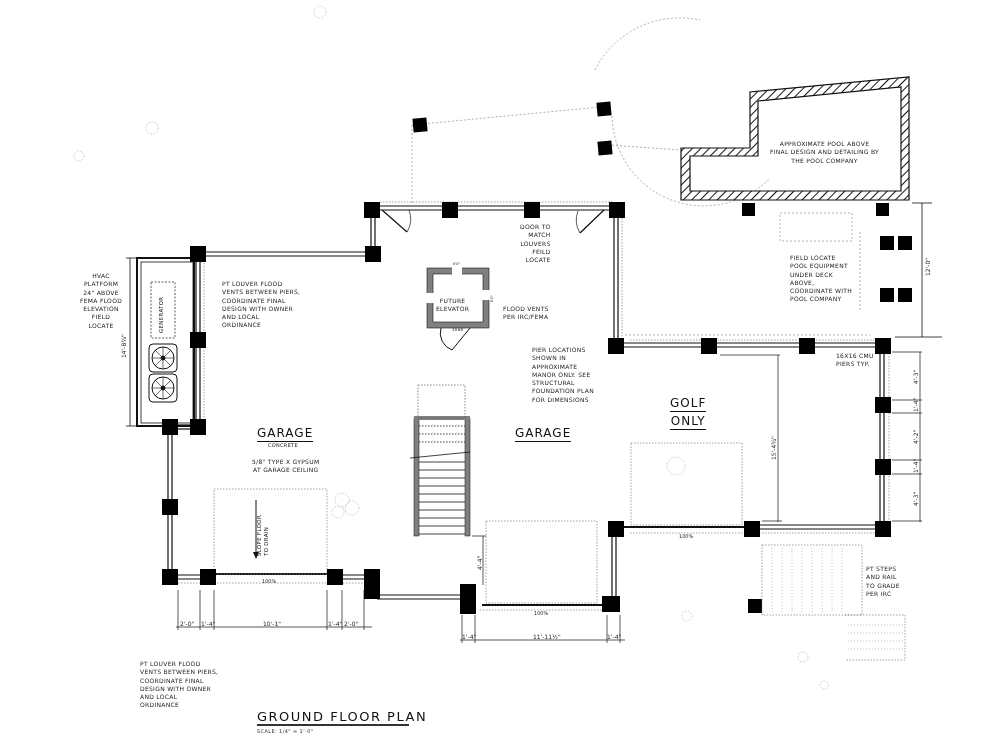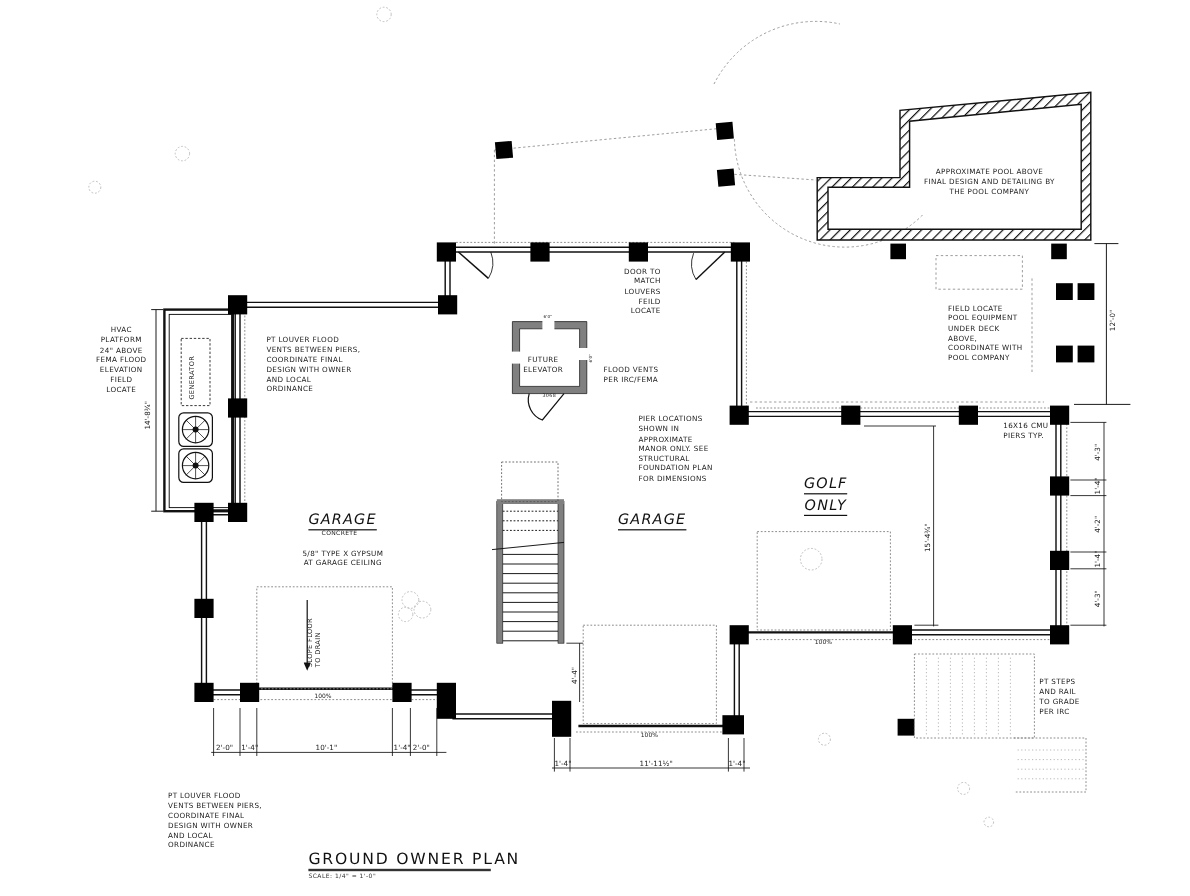--- a/index.html
+++ b/index.html
@@ -2,21 +2,21 @@
 <html><head>
 <meta charset="utf-8">
 <style>
   html, body { margin:0; padding:0; background:#ffffff; }
   body { width:992px; height:747px; position:relative; overflow:hidden; font-family:"DejaVu Sans", sans-serif; color:#111; }
   #plan { position:absolute; left:0; top:0; }
   .note { position:absolute; font-family:"DejaVu Sans", sans-serif; font-size:6px; line-height:8.3px; letter-spacing:0.3px; text-transform:uppercase; color:#1a1a1a; white-space:pre-line; }
   .note.center { text-align:center; }
   .note.right { text-align:right; }
   .room { position:absolute; font-family:"DejaVu Sans", sans-serif; font-size:12px; letter-spacing:1px; color:#111; text-align:center; }
-  .room span { display:block; border-bottom:1.5px solid #111; padding-bottom:1px; margin-bottom:2px;font-style:italic; }
+  .room span { display:block; border-bottom:1.5px solid #111; padding-bottom:1px; margin-bottom:2px; }
   .dim { position:absolute; font-family:"DejaVu Sans", sans-serif; font-size:6px; color:#222; white-space:nowrap; }
   .dim.v { transform:rotate(-90deg); transform-origin:left top; }
   .title { position:absolute; left:257px; top:709px; font-family:"DejaVu Sans", sans-serif; font-size:13px; letter-spacing:1.5px; color:#111; }
   .title-rule { position:absolute; left:257px; top:724px; width:152px; height:2px; background:#333; }
   .scale { position:absolute; left:257px; top:728px; font-size:5px; color:#333; letter-spacing:0.4px; }
 </style>
 </head>
 <body>
 
 <svg id="plan" width="992" height="747" viewBox="0 0 992 747" xmlns="http://www.w3.org/2000/svg">
@@ -363,15 +363,15 @@
 <div class="dim v" style="left:912px; top:412px;">1'-4"</div>
 <div class="dim v" style="left:912px; top:444px;">4'-2"</div>
 <div class="dim v" style="left:912px; top:473px;">1'-4"</div>
 <div class="dim v" style="left:912px; top:506px;">4'-3"</div>
 <div class="dim" style="left:262px; top:578px; font-size:5px;">100%</div>
 <div class="dim" style="left:534px; top:610px; font-size:5px;">100%</div>
 <div class="dim" style="left:679px; top:533px; font-size:5px;">100%</div>
 <div class="dim" style="left:453px; top:262px; font-size:3.5px;">6'0"</div>
 <div class="dim v" style="left:490px; top:302px; font-size:3.5px;">6'0"</div>
 
-<div class="title">GROUND OWNER PLAN</div>
+<div class="title">GROUND FLOOR PLAN</div>
 <div class="title-rule"></div>
 <div class="scale">SCALE:  1/4" = 1'-0"</div>
 
 </body></html>

